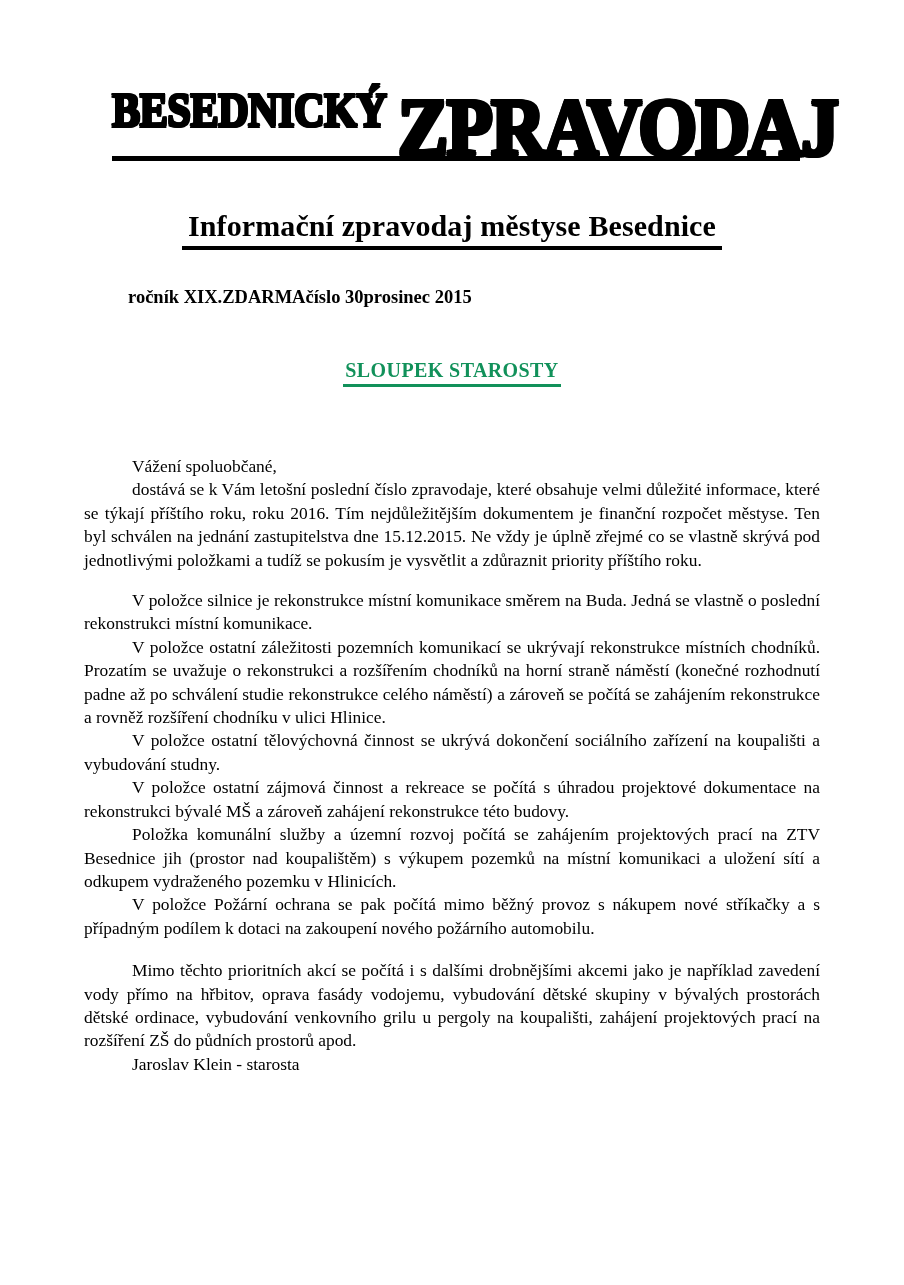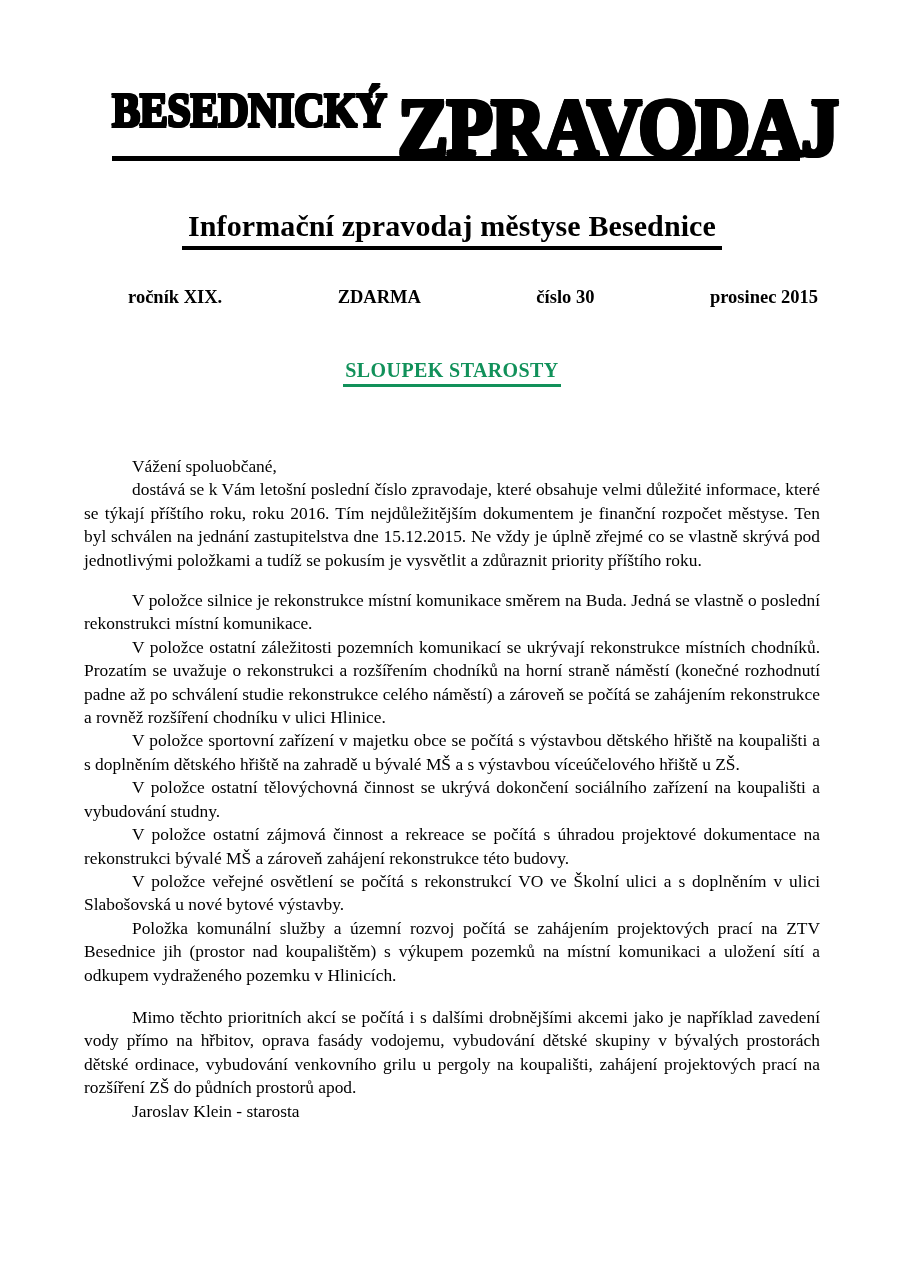--- a/index.html
+++ b/index.html
@@ -94,21 +94,20 @@
     line-height: 1.18;
   }
 
   
   .meta-row {
     position: absolute;
     left: 128px;
     top: 287px;
     width: 690px;
     display: flex;
-    justify-content: space-between;
     align-items: baseline;
     font-weight: 700;
     font-size: 18.5px;
     white-space: nowrap;
   }
   .meta-item { display: inline-block; }
 
   
   .section-heading {
     position: absolute;
@@ -186,23 +185,22 @@
   <div class="section-heading">
     <span class="section-heading-text">SLOUPEK STAROSTY</span>
   </div>
 
   <div class="body-block">
     <p class="para salutation">Vážení spoluobčané,</p>
 
     <p class="para">dostává se k Vám letošní poslední číslo zpravodaje, které obsahuje velmi důležité informace, které se týkají příštího roku, roku 2016. Tím nejdůležitějším dokumentem je finanční rozpočet městyse. Ten byl schválen na jednání zastupitelstva dne 15.12.2015. Ne vždy je úplně zřejmé co se vlastně skrývá pod jednotlivými položkami a tudíž se pokusím je vysvětlit a zdůraznit priority příštího roku.</p>
     <p class="para gap-before">V položce silnice je rekonstrukce místní komunikace směrem na Buda. Jedná se vlastně o poslední rekonstrukci místní komunikace.</p>
     <p class="para">V položce ostatní záležitosti pozemních komunikací se ukrývají rekonstrukce místních chodníků. Prozatím se uvažuje o rekonstrukci a rozšířením chodníků na horní straně náměstí (konečné rozhodnutí padne až po schválení studie rekonstrukce celého náměstí) a zároveň se počítá se zahájením rekonstrukce a rovněž rozšíření chodníku v ulici Hlinice.</p>
-    <p class="para">V položce sportovní zařízení v majetku obce se počítá s výstavbou dětského hřiště na koupališti a s doplněním dětského hřiště na zahradě u bývalé MŠ a s výstavbou víceúčelového hřiště u ZŠ.</p>
     <p class="para">V položce ostatní tělovýchovná činnost se ukrývá dokončení sociálního zařízení na koupališti a vybudování studny.</p>
     <p class="para">V položce ostatní zájmová činnost a rekreace se počítá s úhradou projektové dokumentace na rekonstrukci bývalé MŠ a zároveň zahájení rekonstrukce této budovy.</p>
-    <p class="para">V položce veřejné osvětlení se počítá s rekonstrukcí VO ve Školní ulici a s doplněním v ulici Slabošovská u nové bytové výstavby.</p>
     <p class="para">Položka komunální služby a územní rozvoj počítá se zahájením projektových prací na ZTV Besednice jih (prostor nad koupalištěm) s výkupem pozemků na místní komunikaci a uložení sítí a odkupem vydraženého pozemku v Hlinicích.</p>
+    <p class="para">V položce Požární ochrana se pak počítá mimo běžný provoz s nákupem nové stříkačky a s případným podílem k dotaci na zakoupení nového požárního automobilu.</p>
     <p class="para gap-before-lg">Mimo těchto prioritních akcí se počítá i s dalšími drobnějšími akcemi jako je například zavedení vody přímo na hřbitov, oprava fasády vodojemu, vybudování dětské skupiny v bývalých prostorách dětské ordinace, vybudování venkovního grilu u pergoly na koupališti, zahájení projektových prací na rozšíření ZŠ do půdních prostorů apod.</p>
 
     <p class="para signature">Jaroslav Klein - starosta</p>
   </div>
 
 </div>
 
 </body></html>

